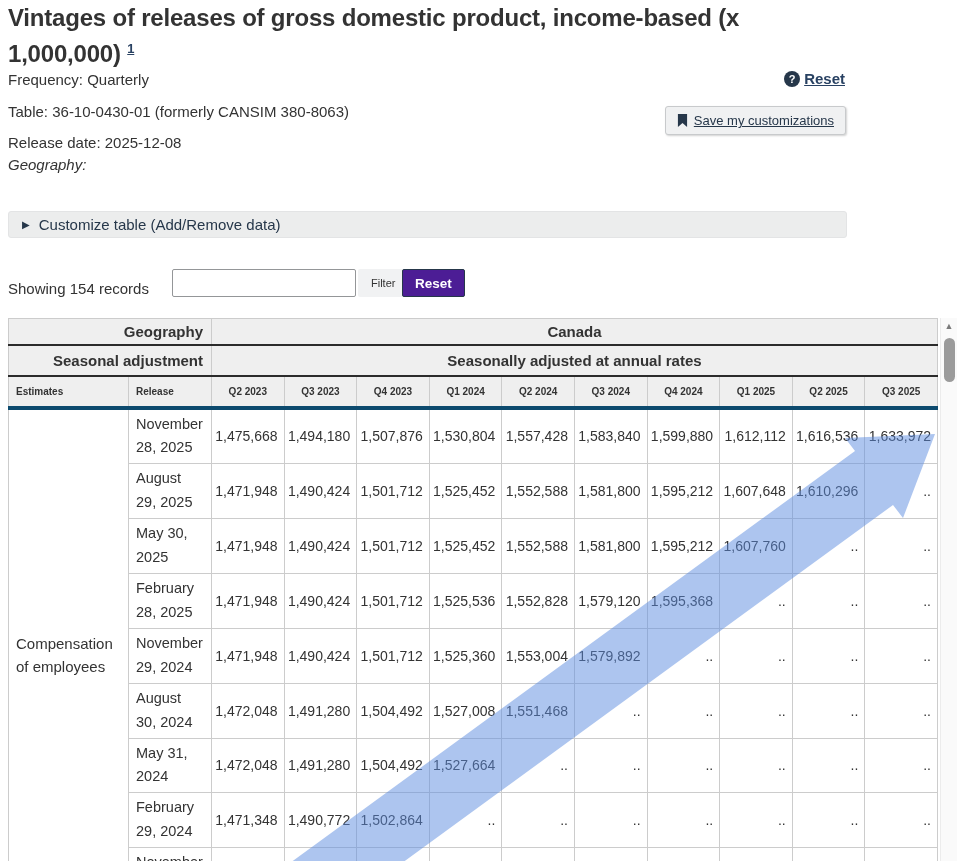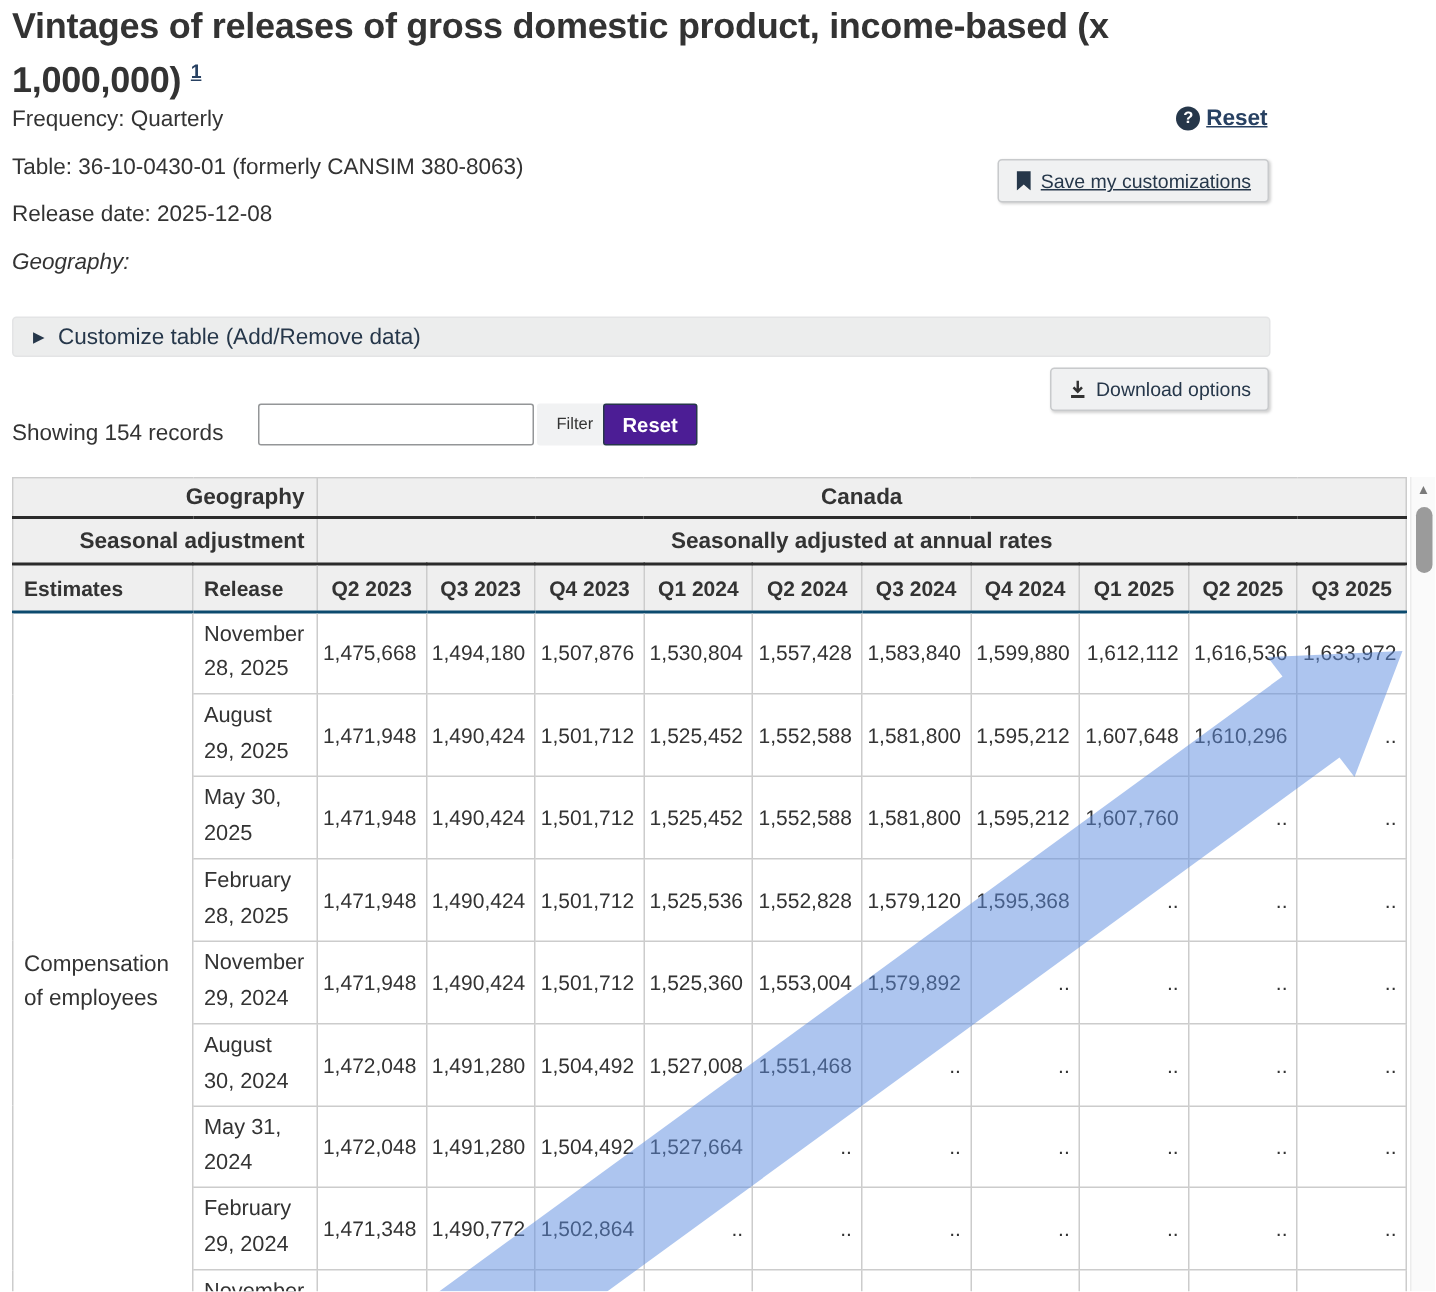--- a/index.html
+++ b/index.html
@@ -44,21 +44,21 @@
     background:#4c1d95; border:1px solid #26374a; border-radius:2px; font-size:13.5px;
     font-weight:bold; color:#fff; cursor:pointer; font-family:"Liberation Sans", sans-serif; }
 
   
   .table-wrap { position:absolute; left:8px; top:318px; width:930px; height:623px; overflow:hidden; }
   table { border-collapse:collapse; table-layout:fixed; width:930px; color:#333; }
   th, td { border:1px solid #ccc; }
   thead th { background:#efefef; font-weight:bold; font-size:15px; }
   thead tr.h1 { height:26px; } thead tr.h2 { height:31px; } thead tr.h3 { height:32px; }
   thead tr.h1 th, thead tr.h2 th { border-bottom:2px solid #2b2b2b; }
-  thead tr.h3 th { border-bottom:2px solid #0c4a6e; font-size:14px; }
+  thead tr.h3 th { border-bottom:4px solid #0c4a6e; font-size:10px; }
   th.lab { text-align:right; padding:3px 8px; }
   th.val { text-align:center; }
   th.est-h, th.rel-h { text-align:left; padding:3px 7px; }
   th.q-h { text-align:center; padding:3px 2px; }
   tbody tr { height:51px; }
   td.est-cell { vertical-align:middle; padding:3px 7px; font-size:15px; line-height:1.5;
     background:#fff; }
   td.rel-cell { vertical-align:middle; padding:3px 7px; font-size:14.5px; line-height:1.65; }
   td.num-cell { vertical-align:middle; text-align:right; padding:3px 6px 3px 1px;
     font-size:14px; white-space:nowrap; }
@@ -91,34 +91,27 @@
   <div class="meta" style="top:103px">Table: 36-10-0430-01 (formerly CANSIM 380-8063)</div>
 
   <button id="save-btn" class="gc-btn">
     <svg width="11" height="13" viewBox="0 0 12 14">
         <path d="M1 0h10v14l-5-4.2L1 14z" fill="#26374a"></path>
       </svg>
     <span>Save my customizations</span>
   </button>
 
   <div class="meta" style="top:134px">Release date: 2025-12-08</div>
-  <div class="meta italic" style="top:166px">Geography:</div>
+  <div class="meta italic" style="top:156px">Geography:</div>
 
   <div class="customize-bar">
     <span class="tri">▶</span>
     <span class="lbl">Customize table (Add/Remove data)</span>
   </div>
 
-  <button id="download-btn" class="gc-btn">
-    <svg width="13" height="13" viewBox="0 0 16 16">
-        <path d="M8 1v8M4.5 6.5L8 10l3.5-3.5" stroke="#333" stroke-width="2" fill="none"></path>
-        <path d="M2.5 14h11" stroke="#333" stroke-width="2.4"></path>
-      </svg>
-    <span>Download options</span>
-  </button>
 
   <div class="showing">Showing 154 records</div>
   <input id="filter-input" type="text" value="" style="">
   <button id="filter-btn">Filter</button>
   <button id="reset-btn">Reset</button>
 
   <div class="table-wrap">
     <table>
       <colgroup>
         <col style="width:120px">

